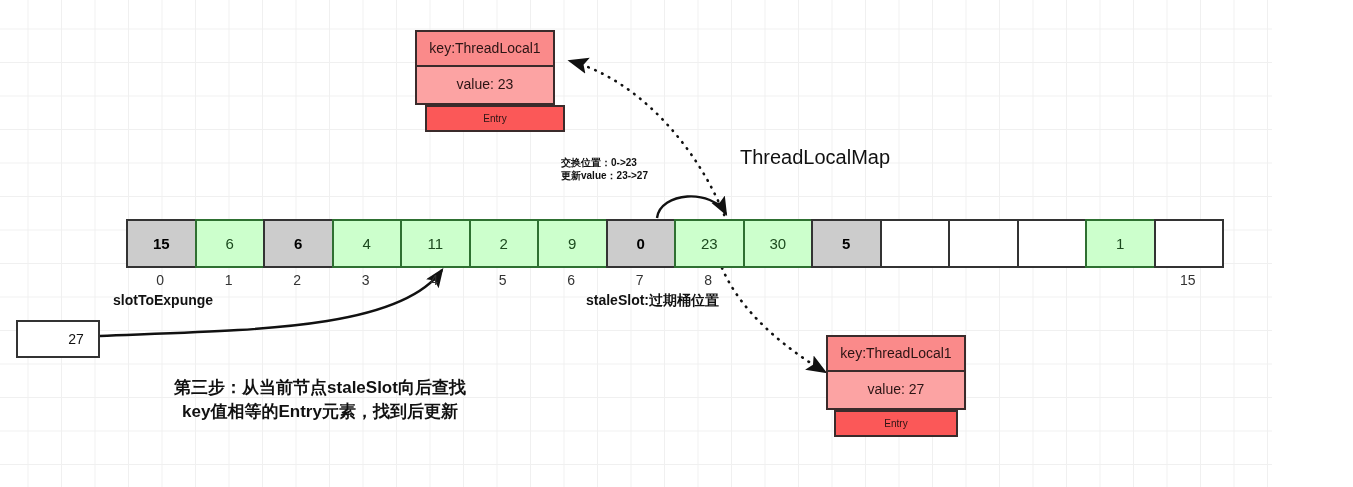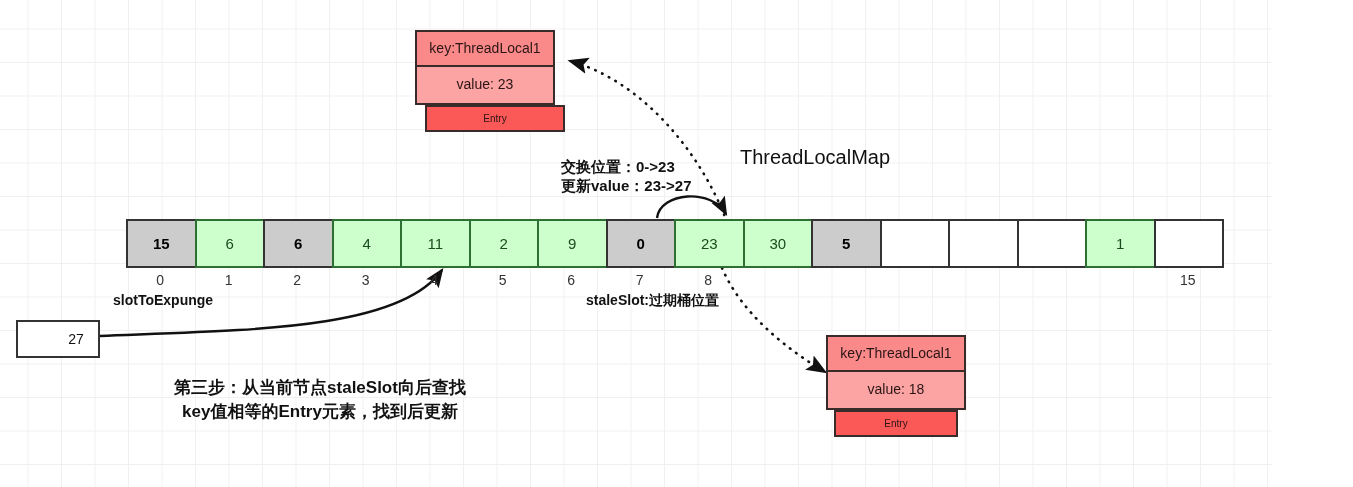--- a/index.html
+++ b/index.html
@@ -117,21 +117,21 @@
     font-weight: bold;
     color: #111111;
     white-space: nowrap;
   }
 
   #swap-note {
     position: absolute;
     left: 561px;
     top: 157px;
     width: 155px;
-    font-size: 15px;
+    font-size: 10px;
     font-weight: bold;
     line-height: 1.28;
     color: #111111;
   }
 
   #tlm-label {
     position: absolute;
     left: 740px;
     top: 146px;
     font-size: 20px;
@@ -194,21 +194,21 @@
   </svg>
 
   <div class="entry-group" style="left:415px; top:30px; width:140px;">
     <div class="entry-kv entry-key">key:ThreadLocal1</div>
     <div class="entry-kv entry-val">value: 23</div>
     <div class="entry-label" style="width:140px; margin-left:10px;">Entry</div>
   </div>
 
   <div class="entry-group" style="left:826px; top:335px; width:140px;">
     <div class="entry-kv entry-key">key:ThreadLocal1</div>
-    <div class="entry-kv entry-val">value: 18</div>
+    <div class="entry-kv entry-val">value: 27</div>
     <div class="entry-label" style="width:124px; margin-left:8px;">Entry</div>
   </div>
 
   <div id="tlm-label">ThreadLocalMap</div>
 
   <div id="swap-note">
     <div>交换位置：0-&gt;23</div>
     <div>更新value：23-&gt;27</div>
   </div>
 

